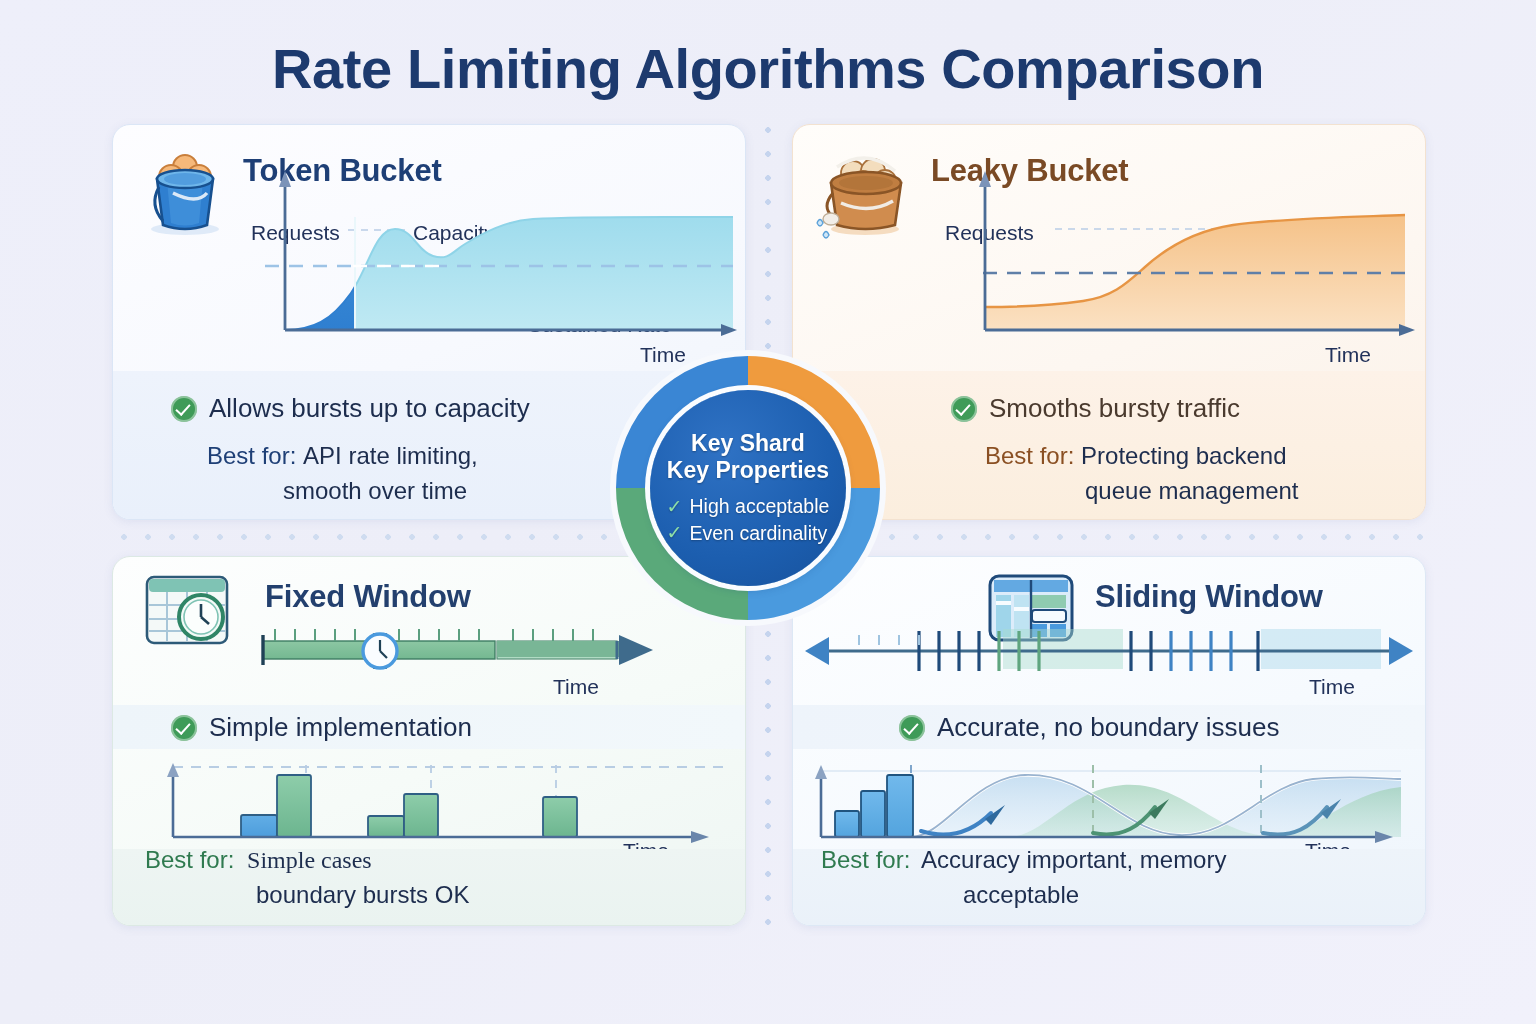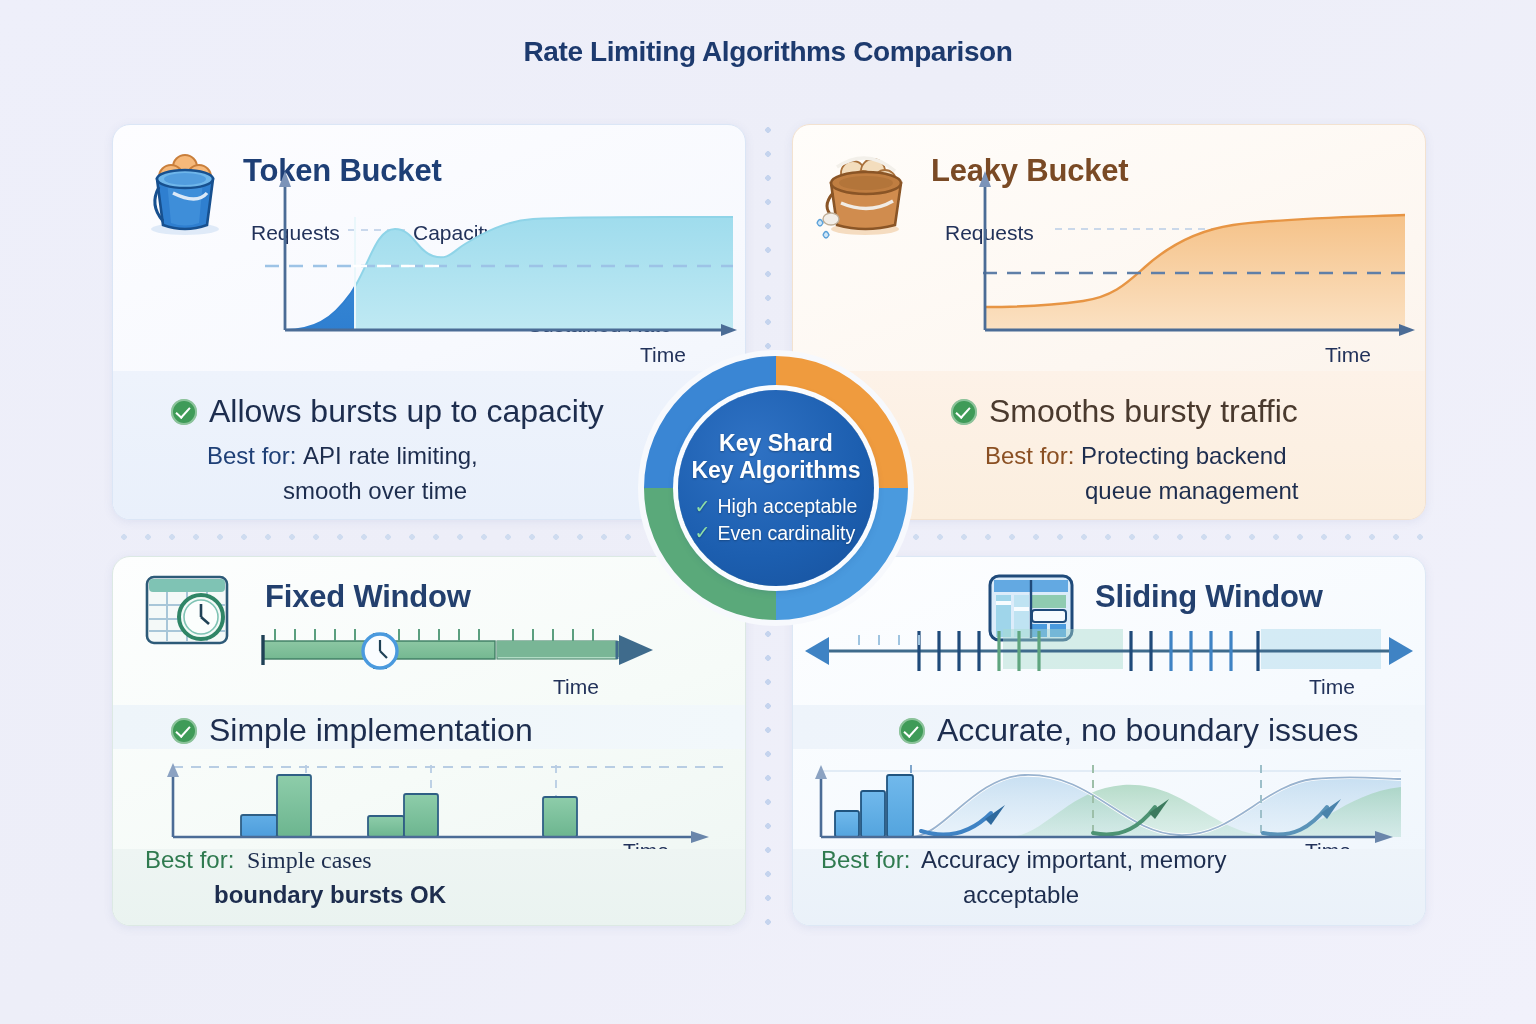--- a/index.html
+++ b/index.html
@@ -13,21 +13,21 @@
     background: linear-gradient(135deg, #eeeffa 0%, #edeef8 40%, #f1f1fb 100%);
     position: relative;
   }
   #stage { position: absolute; inset: 0; }
 
   
   .title {
     position: absolute;
     top: 36px; left: 0; width: 1536px;
     text-align: center;
-    font-size: 28px;
+    font-size: 56px;
     font-weight: bold;
     letter-spacing: -0.4px;
     color: #1d3a6e;
     font-family: "Liberation Sans", sans-serif;
   }
 
   
   .card {
     position: absolute;
     border-radius: 18px;
@@ -69,21 +69,21 @@
   
   .cardhead { position: absolute; display: flex; align-items: center; gap: 14px; }
   .cardtitle { font-size: 31px; font-weight: bold; letter-spacing: -0.2px; }
   .t-blue  { color: #1e3f76; }
   .t-brown { color: #7a4a25; }
   .t-navy  { color: #23406e; }
 
   
   .bullet {
     position: absolute; display: flex; align-items: center; gap: 12px;
-    font-size: 32px; color: #1d2d4e;
+    font-size: 26px; color: #1d2d4e;
   }
   .bullet.brown { color: #4a3a2e; }
   .check {
     width: 26px; height: 26px; border-radius: 50%;
     background: #3f9b58; display: inline-block; position: relative; flex: none;
     box-shadow: inset 0 0 0 2px #ffffff66;
   }
   .check::after {
     content: ""; position: absolute; left: 8px; top: 5px;
     width: 6px; height: 12px; border: solid #fff;
@@ -109,21 +109,21 @@
     background-size: 6px 24px;
   }
   #div-h {
     left: 112px; top: 534px; width: 1312px; height: 6px;
     background-image: radial-gradient(circle, #cfdcf0 2.6px, transparent 3px);
     background-size: 24px 6px;
   }
 
   
   #center-hub {
-    position: absolute; left: 636px; top: 348px; width: 280px; height: 280px;
+    position: absolute; left: 608px; top: 348px; width: 280px; height: 280px;
   }
   #center-hub .inner {
     position: absolute; left: 42px; top: 42px; width: 196px; height: 196px;
     border-radius: 50%;
     background: radial-gradient(circle at 38% 30%, #2f72c4 0%, #1c5eaf 60%, #17519b 100%);
     box-shadow: 0 0 0 5px #fafcff, 0 3px 10px rgba(20,60,120,.35);
     display: flex; flex-direction: column;
     align-items: center; justify-content: center;
     color: #fff; text-align: center;
   }
@@ -382,21 +382,21 @@
       <polygon points="578,78 596,84 578,90" fill="#6a86ab"></polygon>
       <line x1="60" y1="84" x2="60" y2="24" stroke="#4b6c96" stroke-width="2.6"></line>
       <polygon points="54,24 60,10 66,24" fill="#8ba2c2"></polygon>
     </svg>
     <span class="axlabel" style="left:510px;top:282px;">Time</span>
 
     <div style="position:absolute;left:0;bottom:0;width:632px;height:76px;background:linear-gradient(180deg,#eef5f3 0%,#eaf3f0 100%);"></div>
     <div class="bestfor" style="left:32px;bottom:12px;">
       <span class="lbl lbl-green">Best for:</span>
       <span class="ind" style="margin-left:6px;font-family:Liberation Serif, serif;">Simple cases</span><br>
-      <span style="display:inline-block;margin-left:69px;font-weight:bold;">boundary bursts OK</span>
+      <span style="display:inline-block;margin-left:111px;">boundary bursts OK</span>
     </div>
   </div>
 
   <div class="card" id="card-sliding">
 
     <div style="position:absolute;left:192px;top:14px;">
       <svg width="92" height="74" viewBox="0 0 92 74">
         <rect x="5" y="5" width="82" height="64" rx="9" fill="#dcecfa" stroke="#1f4a7a" stroke-width="3"></rect>
         <rect x="9" y="9" width="74" height="12" fill="#63a9e2"></rect>
         <rect x="11" y="24" width="15" height="42" fill="#9fd5ea"></rect>
@@ -516,21 +516,21 @@
 
       <path d="M140 8 A132 132 0 0 0 8 140 L48 140 A92 92 0 0 1 140 48 Z" fill="#3a86d4"></path>
       <path d="M140 8 A132 132 0 0 1 272 140 L232 140 A92 92 0 0 0 140 48 Z" fill="#ef9b3e"></path>
       <path d="M272 140 A132 132 0 0 1 140 272 L140 232 A92 92 0 0 0 232 140 Z" fill="#4a9ade"></path>
       <path d="M8 140 A132 132 0 0 0 140 272 L140 232 A92 92 0 0 1 48 140 Z" fill="#5aa97a"></path>
       <circle cx="140" cy="140" r="95" fill="none" stroke="#f7fafe" stroke-width="6"></circle>
     </svg>
     <div class="inner">
       <div class="hubtitle">
         <div class="nowrap">Key Shard</div>
-        <div class="nowrap">Key Algorithms</div>
+        <div class="nowrap">Key Properties</div>
       </div>
       <div class="hublist">
         <div class="hubitem">
           <span class="hubcheck">✓</span>
           <span class="nowrap">High acceptable</span>
         </div>
         <div class="hubitem">
           <span class="hubcheck">✓</span>
           <span class="nowrap">Even cardinality</span>
         </div>

